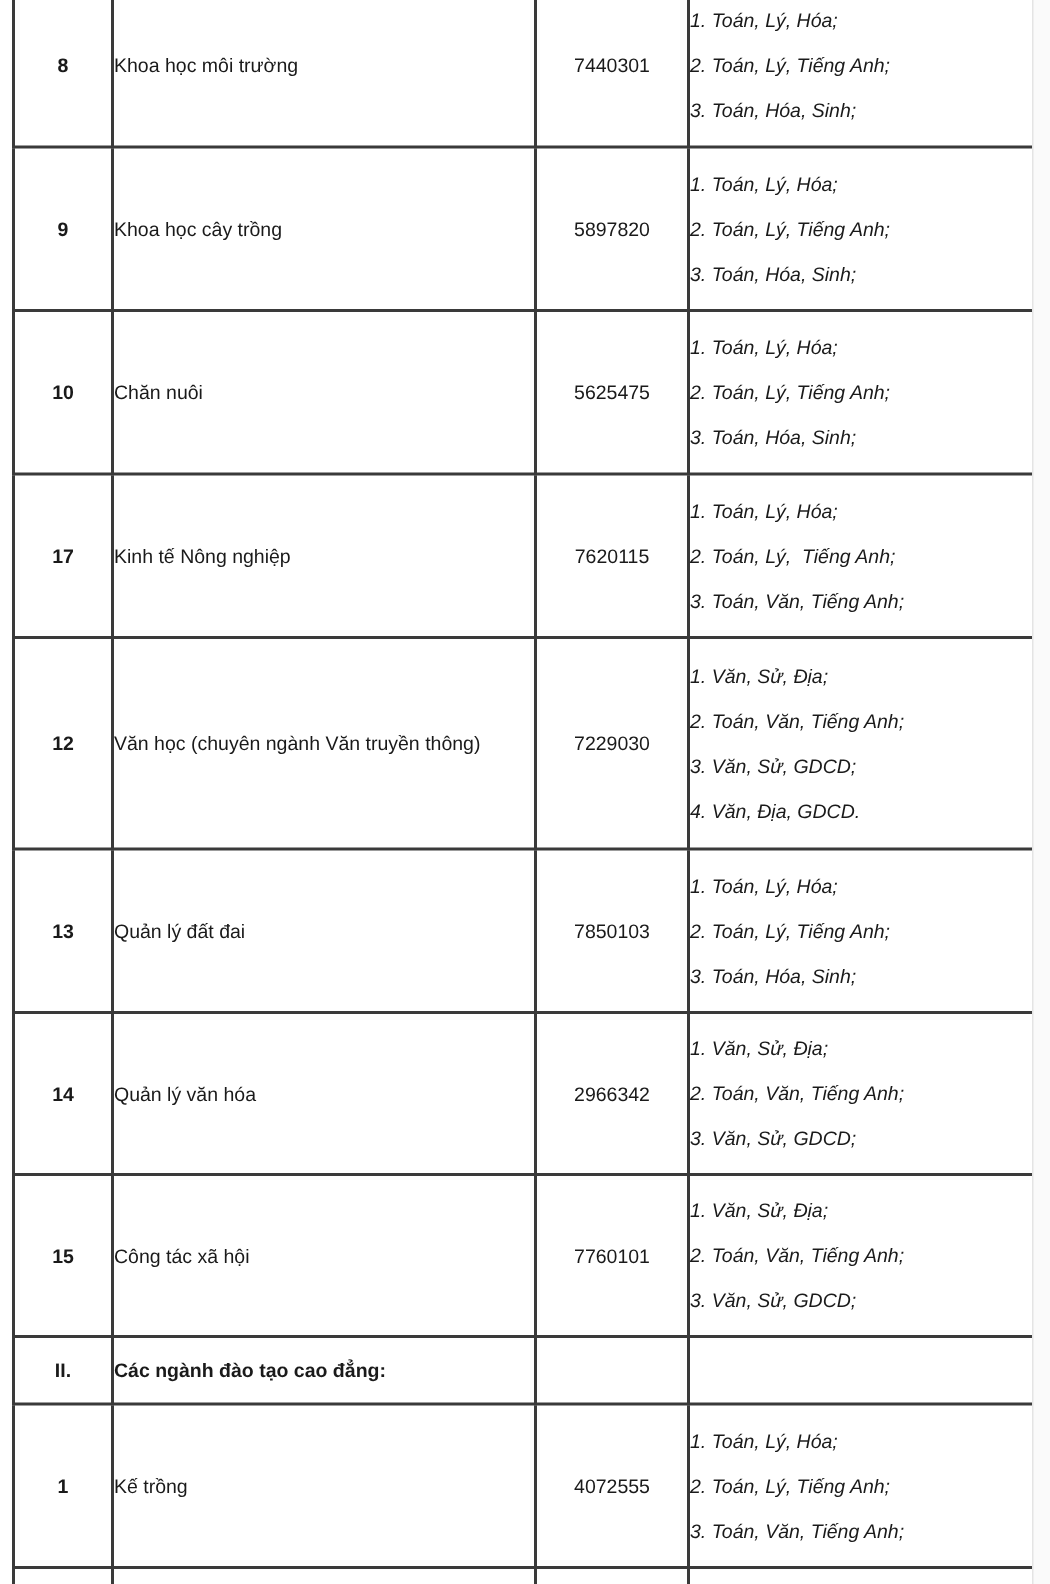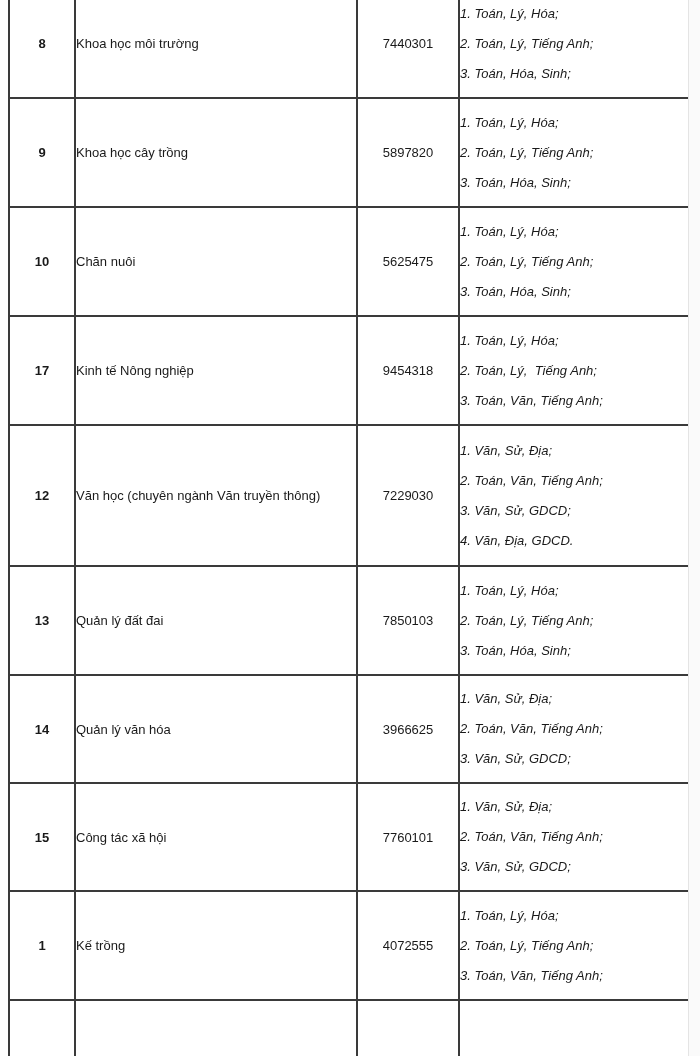--- a/index.html
+++ b/index.html
@@ -62,21 +62,21 @@
         <td class="combos">
           <span class="combo">1. Toán, Lý, Hóa;</span>
           <span class="combo">2. Toán, Lý, Tiếng Anh;</span>
           <span class="combo">3. Toán, Hóa, Sinh;</span>
         </td>
       </tr>
 
       <tr style="height:109px">
         <td class="stt">17</td>
         <td class="name">Kinh tế Nông nghiệp</td>
-        <td class="code">9454318</td>
+        <td class="code">7620115</td>
         <td class="combos">
           <span class="combo">1. Toán, Lý, Hóa;</span>
           <span class="combo">2. Toán, Lý,  Tiếng Anh;</span>
           <span class="combo">3. Toán, Văn, Tiếng Anh;</span>
         </td>
       </tr>
 
       <tr style="height:141px">
         <td class="stt">12</td>
         <td class="name">Văn học (chuyên ngành Văn truyền thông)</td>
@@ -96,39 +96,45 @@
         <td class="combos">
           <span class="combo">1. Toán, Lý, Hóa;</span>
           <span class="combo">2. Toán, Lý, Tiếng Anh;</span>
           <span class="combo">3. Toán, Hóa, Sinh;</span>
         </td>
       </tr>
 
       <tr style="height:108px">
         <td class="stt">14</td>
         <td class="name">Quản lý văn hóa</td>
-        <td class="code">3966625</td>
+        <td class="code">2966342</td>
         <td class="combos">
           <span class="combo">1. Văn, Sử, Địa;</span>
           <span class="combo">2. Toán, Văn, Tiếng Anh;</span>
           <span class="combo">3. Văn, Sử, GDCD;</span>
         </td>
       </tr>
 
       <tr style="height:108px">
         <td class="stt">15</td>
         <td class="name">Công tác xã hội</td>
         <td class="code">7760101</td>
         <td class="combos">
           <span class="combo">1. Văn, Sử, Địa;</span>
           <span class="combo">2. Toán, Văn, Tiếng Anh;</span>
           <span class="combo">3. Văn, Sử, GDCD;</span>
         </td>
       </tr>
 
+      <tr class="section" style="height:45px">
+        <td class="stt">II.</td>
+        <td class="sec-title">Các ngành đào tạo cao đẳng:</td>
+        <td></td>
+        <td></td>
+      </tr>
 
       <tr style="height:109px">
         <td class="stt">1</td>
         <td class="name">Kế trồng</td>
         <td class="code">4072555</td>
         <td class="combos">
           <span class="combo">1. Toán, Lý, Hóa;</span>
           <span class="combo">2. Toán, Lý, Tiếng Anh;</span>
           <span class="combo">3. Toán, Văn, Tiếng Anh;</span>
         </td>

